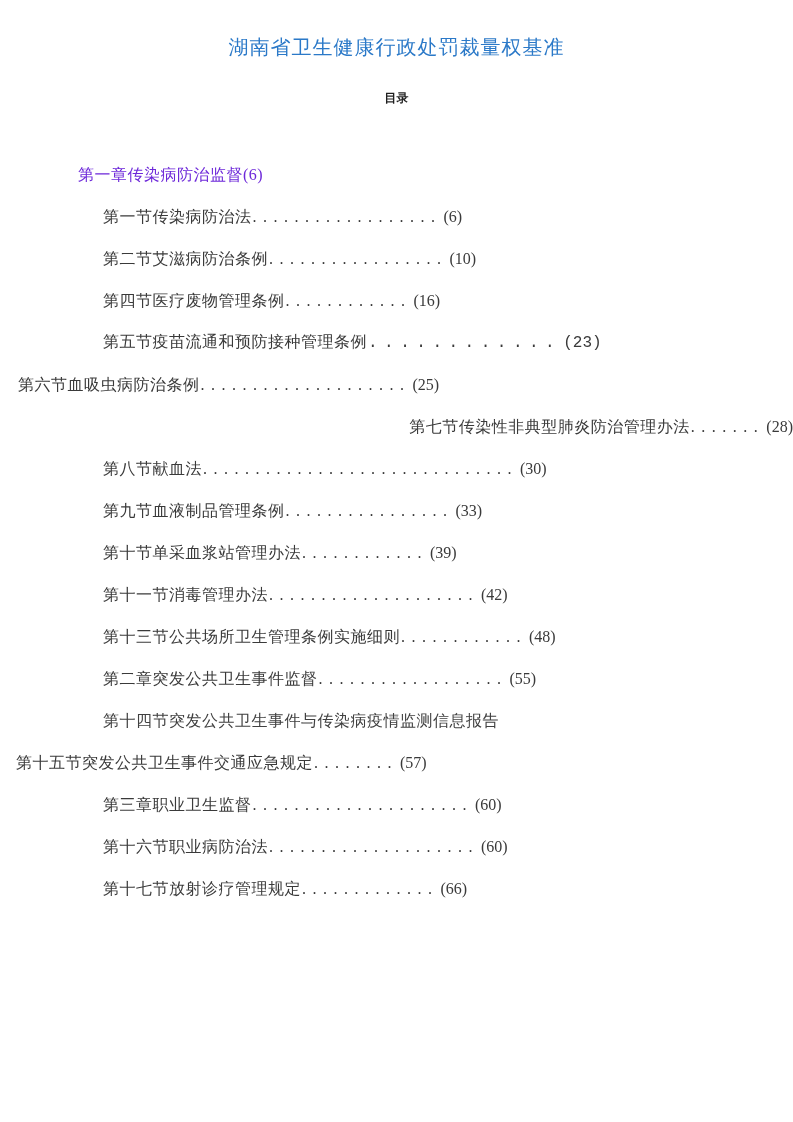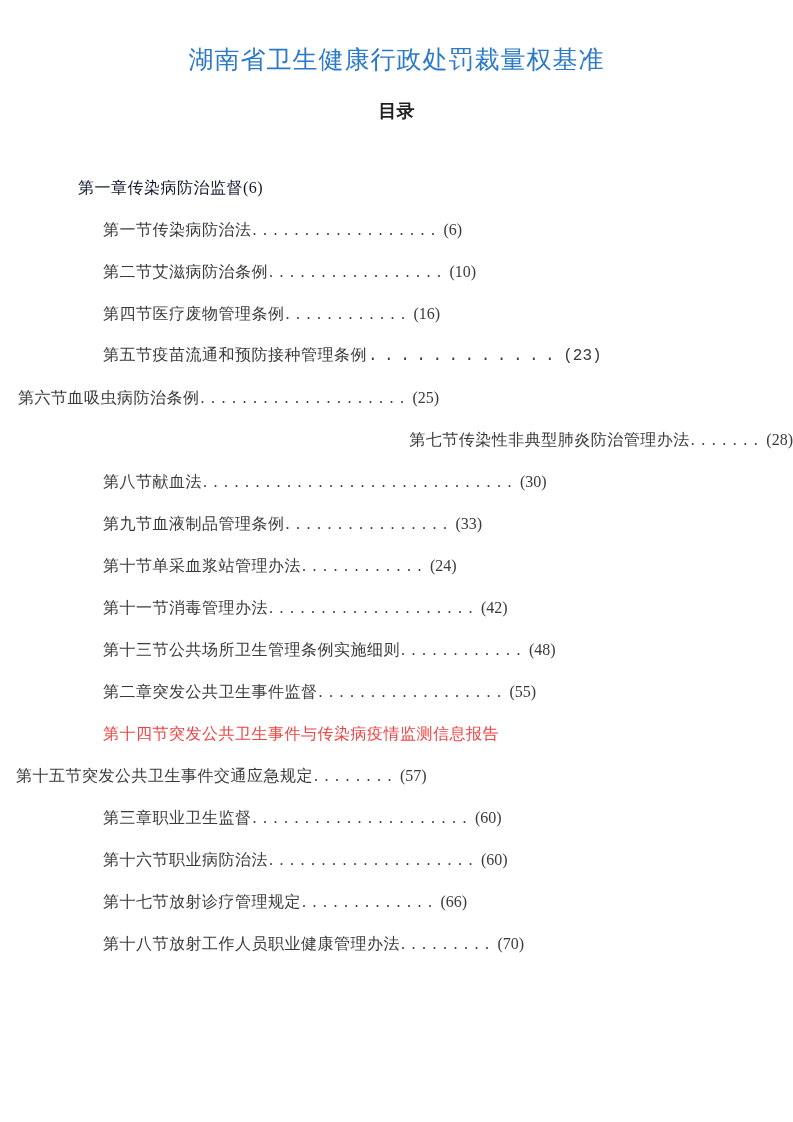--- a/index.html
+++ b/index.html
@@ -9,32 +9,32 @@
   }
   .page {
     position: relative;
     width: 793px;
     height: 1122px;
     background: #ffffff;
     overflow: hidden;
     font-family: "Liberation Serif", "DejaVu Serif", serif;
   }
   .doc-title {
-    padding-top: 45px;
+    padding-top: 32px;
     text-align: center;
-    font-size: 25px;
+    font-size: 20px;
     line-height: 30px;
     color: #2b79c8;
     letter-spacing: 1px;
     font-weight: normal;
   }
   .toc-heading {
     margin-top: 26px;
     text-align: center;
-    font-size: 18px;
+    font-size: 12px;
     line-height: 20px;
     font-weight: bold;
     color: #1f1f1f;
   }
   .toc-list {
     margin-top: 46px;
   }
   .toc-entry {
     padding-left: 103px;
     height: 42px;
@@ -62,21 +62,21 @@
     color: #3a3a3a;
   }
 </style>
 </head>
 <body>
 
 <div class="page">
   <div class="doc-title" style="color: rgb(43, 121, 200);">湖南省卫生健康行政处罚裁量权基准</div>
   <div class="toc-heading">目录</div>
   <div class="toc-list">
-      <div class="toc-entry no-indent" style="color: #0f172a;">
+      <div class="toc-entry no-indent" style="color: #6d28d9;">
     <span class="toc-entry-label">第一章传染病防治监督(6)</span><span class="toc-entry-dots"></span><span class="toc-entry-page"></span>
   </div>
       <div class="toc-entry" style="color: rgb(58, 58, 58);">
     <span class="toc-entry-label">第一节传染病防治法</span><span class="toc-entry-dots">..................</span><span class="toc-entry-page">(6)</span>
   </div>
       <div class="toc-entry" style="color: rgb(58, 58, 58);">
     <span class="toc-entry-label">第二节艾滋病防治条例</span><span class="toc-entry-dots">.................</span><span class="toc-entry-page">(10)</span>
   </div>
       <div class="toc-entry" style="color: rgb(58, 58, 58);">
     <span class="toc-entry-label">第四节医疗废物管理条例</span><span class="toc-entry-dots">............</span><span class="toc-entry-page">(16)</span>
@@ -90,43 +90,40 @@
       <div class="toc-entry" style="color: rgb(58, 58, 58); text-align: right;">
     <span class="toc-entry-label">第七节传染性非典型肺炎防治管理办法</span><span class="toc-entry-dots">.......</span><span class="toc-entry-page">(28)</span>
   </div>
       <div class="toc-entry" style="color: rgb(58, 58, 58);">
     <span class="toc-entry-label">第八节献血法</span><span class="toc-entry-dots">..............................</span><span class="toc-entry-page">(30)</span>
   </div>
       <div class="toc-entry" style="color: rgb(58, 58, 58);">
     <span class="toc-entry-label">第九节血液制品管理条例</span><span class="toc-entry-dots">................</span><span class="toc-entry-page">(33)</span>
   </div>
       <div class="toc-entry" style="color: rgb(58, 58, 58);">
-    <span class="toc-entry-label">第十节单采血浆站管理办法</span><span class="toc-entry-dots">............</span><span class="toc-entry-page">(24)</span>
+    <span class="toc-entry-label">第十节单采血浆站管理办法</span><span class="toc-entry-dots">............</span><span class="toc-entry-page">(39)</span>
   </div>
       <div class="toc-entry" style="color: rgb(58, 58, 58);">
     <span class="toc-entry-label">第十一节消毒管理办法</span><span class="toc-entry-dots">....................</span><span class="toc-entry-page">(42)</span>
   </div>
       <div class="toc-entry" style="color: rgb(58, 58, 58);">
     <span class="toc-entry-label">第十三节公共场所卫生管理条例实施细则</span><span class="toc-entry-dots">............</span><span class="toc-entry-page">(48)</span>
   </div>
       <div class="toc-entry" style="color: rgb(58, 58, 58);">
     <span class="toc-entry-label">第二章突发公共卫生事件监督</span><span class="toc-entry-dots">..................</span><span class="toc-entry-page">(55)</span>
   </div>
-      <div class="toc-entry" style="color: #ef4444;">
+      <div class="toc-entry" style="color: #404040;">
     <span class="toc-entry-label">第十四节突发公共卫生事件与传染病疫情监测信息报告</span><span class="toc-entry-dots"></span><span class="toc-entry-page"></span>
   </div>
       <div class="toc-entry" style="color: rgb(58, 58, 58); padding-left: 16px;">
     <span class="toc-entry-label">第十五节突发公共卫生事件交通应急规定</span><span class="toc-entry-dots">........</span><span class="toc-entry-page">(57)</span>
   </div>
       <div class="toc-entry" style="color: rgb(58, 58, 58);">
     <span class="toc-entry-label">第三章职业卫生监督</span><span class="toc-entry-dots">.....................</span><span class="toc-entry-page">(60)</span>
   </div>
       <div class="toc-entry" style="color: rgb(58, 58, 58);">
     <span class="toc-entry-label">第十六节职业病防治法</span><span class="toc-entry-dots">....................</span><span class="toc-entry-page">(60)</span>
   </div>
       <div class="toc-entry" style="color: rgb(58, 58, 58);">
     <span class="toc-entry-label">第十七节放射诊疗管理规定</span><span class="toc-entry-dots">.............</span><span class="toc-entry-page">(66)</span>
   </div>
-      <div class="toc-entry" style="color: rgb(58, 58, 58);">
-    <span class="toc-entry-label">第十八节放射工作人员职业健康管理办法</span><span class="toc-entry-dots">.........</span><span class="toc-entry-page">(70)</span>
-  </div>
     </div>
 </div>
 
 </body></html>

